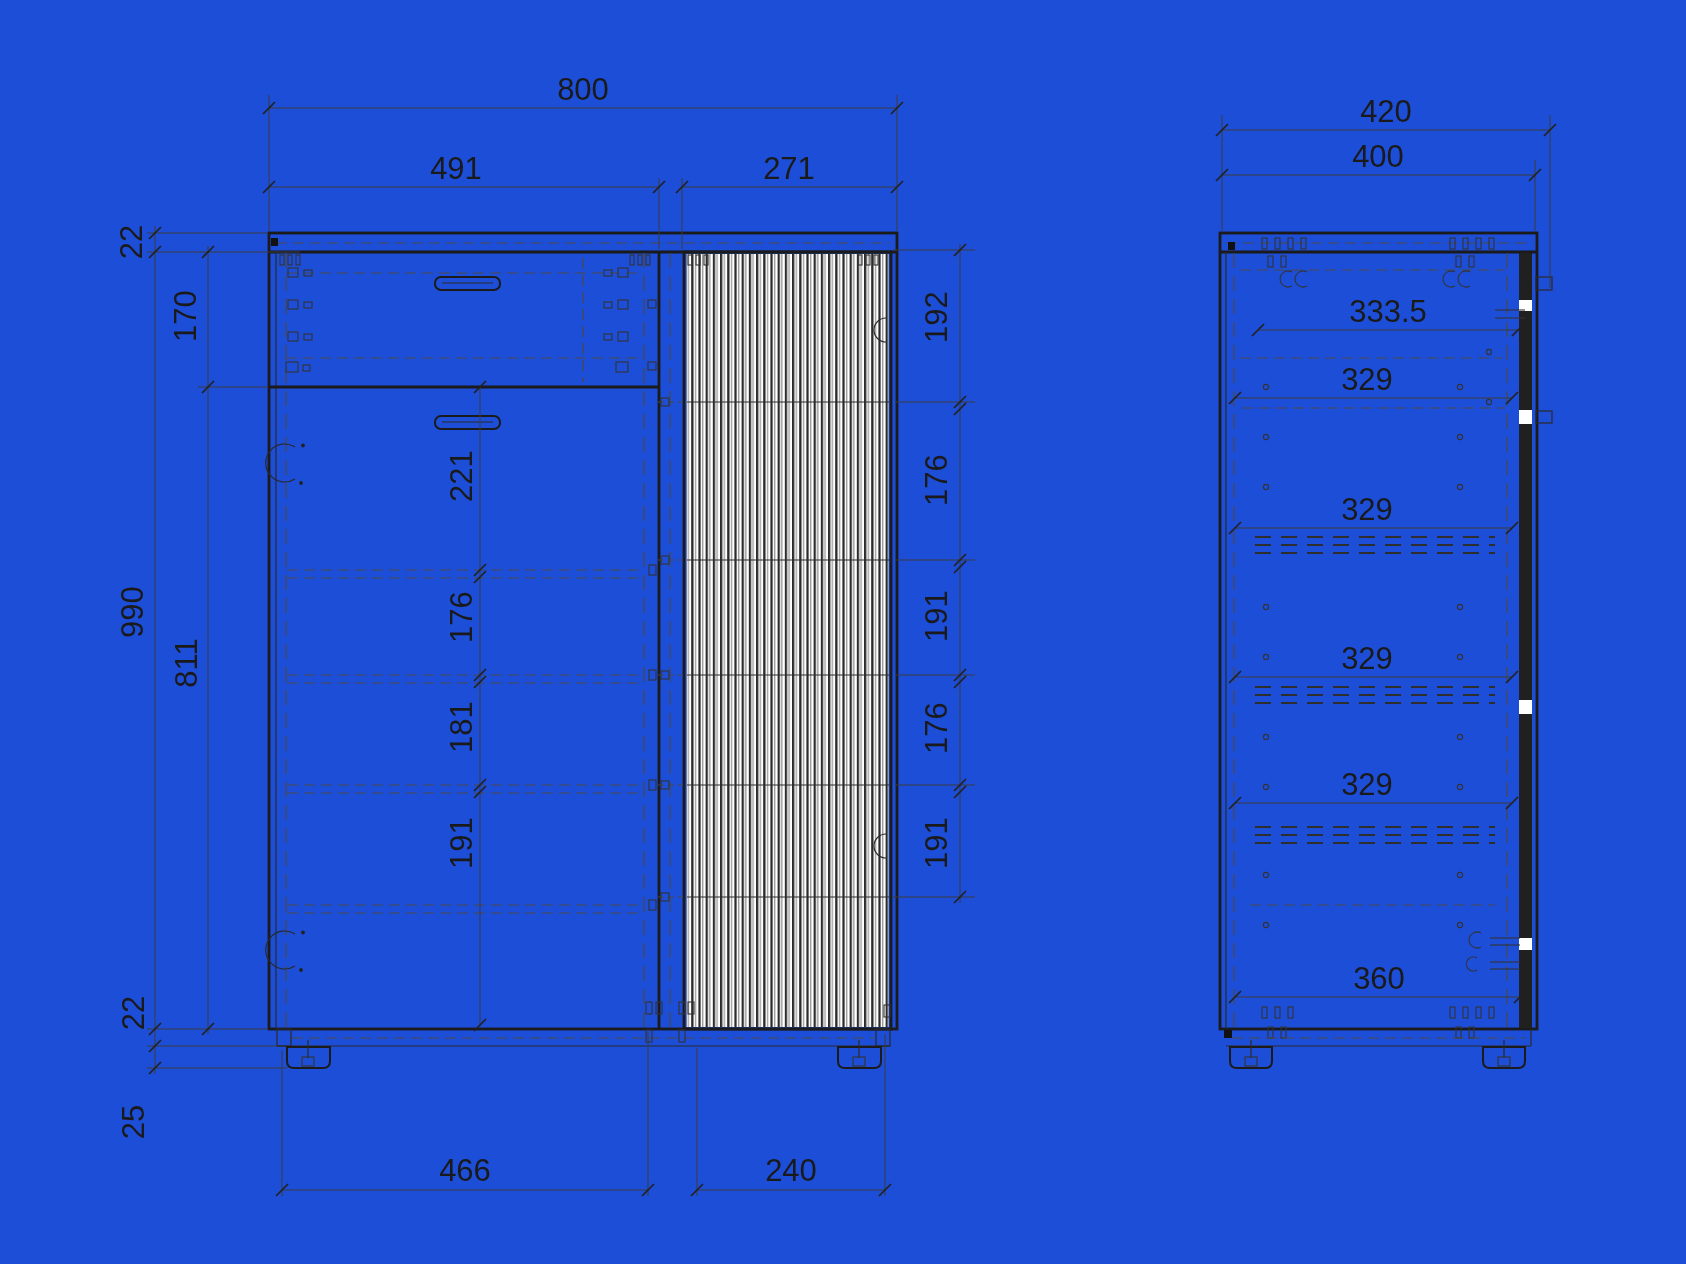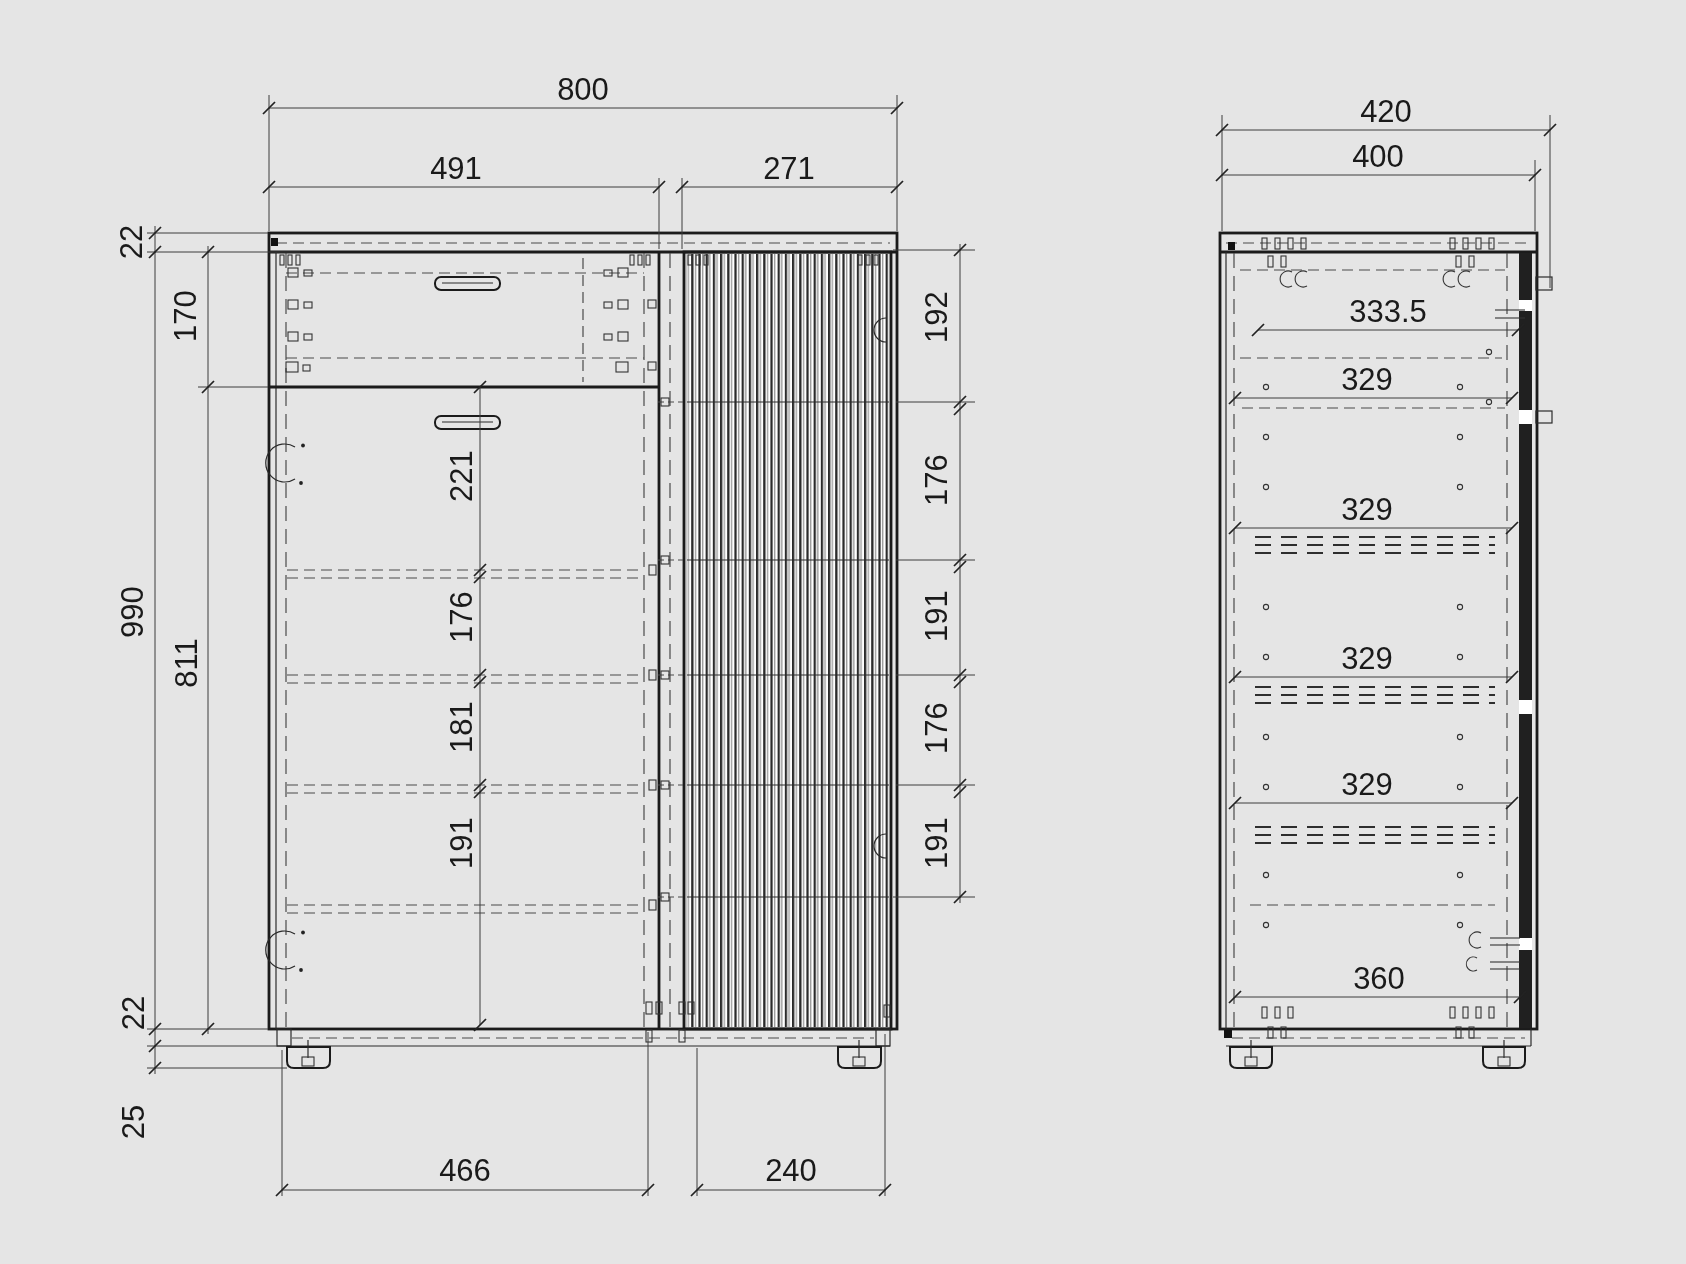--- a/index.html
+++ b/index.html
@@ -1,16 +1,16 @@
 <!DOCTYPE html>
 <html><head>
 <meta charset="utf-8">
 <style>
   html,body{margin:0;padding:0;background:#ffffff;}
-  #stage{position:relative;width:1686px;height:1264px;background:#e5e5e5;overflow:hidden;}
+  #stage{position:relative;width:1686px;height:1264px;background:#1d4ed8;overflow:hidden;}
   svg{display:block}
   .s3{stroke:#1b1b1b;stroke-width:2.8;fill:none}
   .s2{stroke:#1b1b1b;stroke-width:2;fill:none}
   .s1{stroke:#2a2a2a;stroke-width:1.2;fill:none}
   .thin{stroke:#2a2a2a;stroke-width:1.1;fill:none}
   .dim{stroke:#3c3c3c;stroke-width:1;fill:none}
   .tk{stroke:#222;stroke-width:1.7}
   .dash{stroke:#4a4a4a;stroke-width:1.2;fill:none;stroke-dasharray:11 6}
   .ldash{stroke:#4a4a4a;stroke-width:1.2;fill:none;stroke-dasharray:15 8}
   .sdash{stroke:#4a4a4a;stroke-width:1.1;fill:none;stroke-dasharray:6 4}

